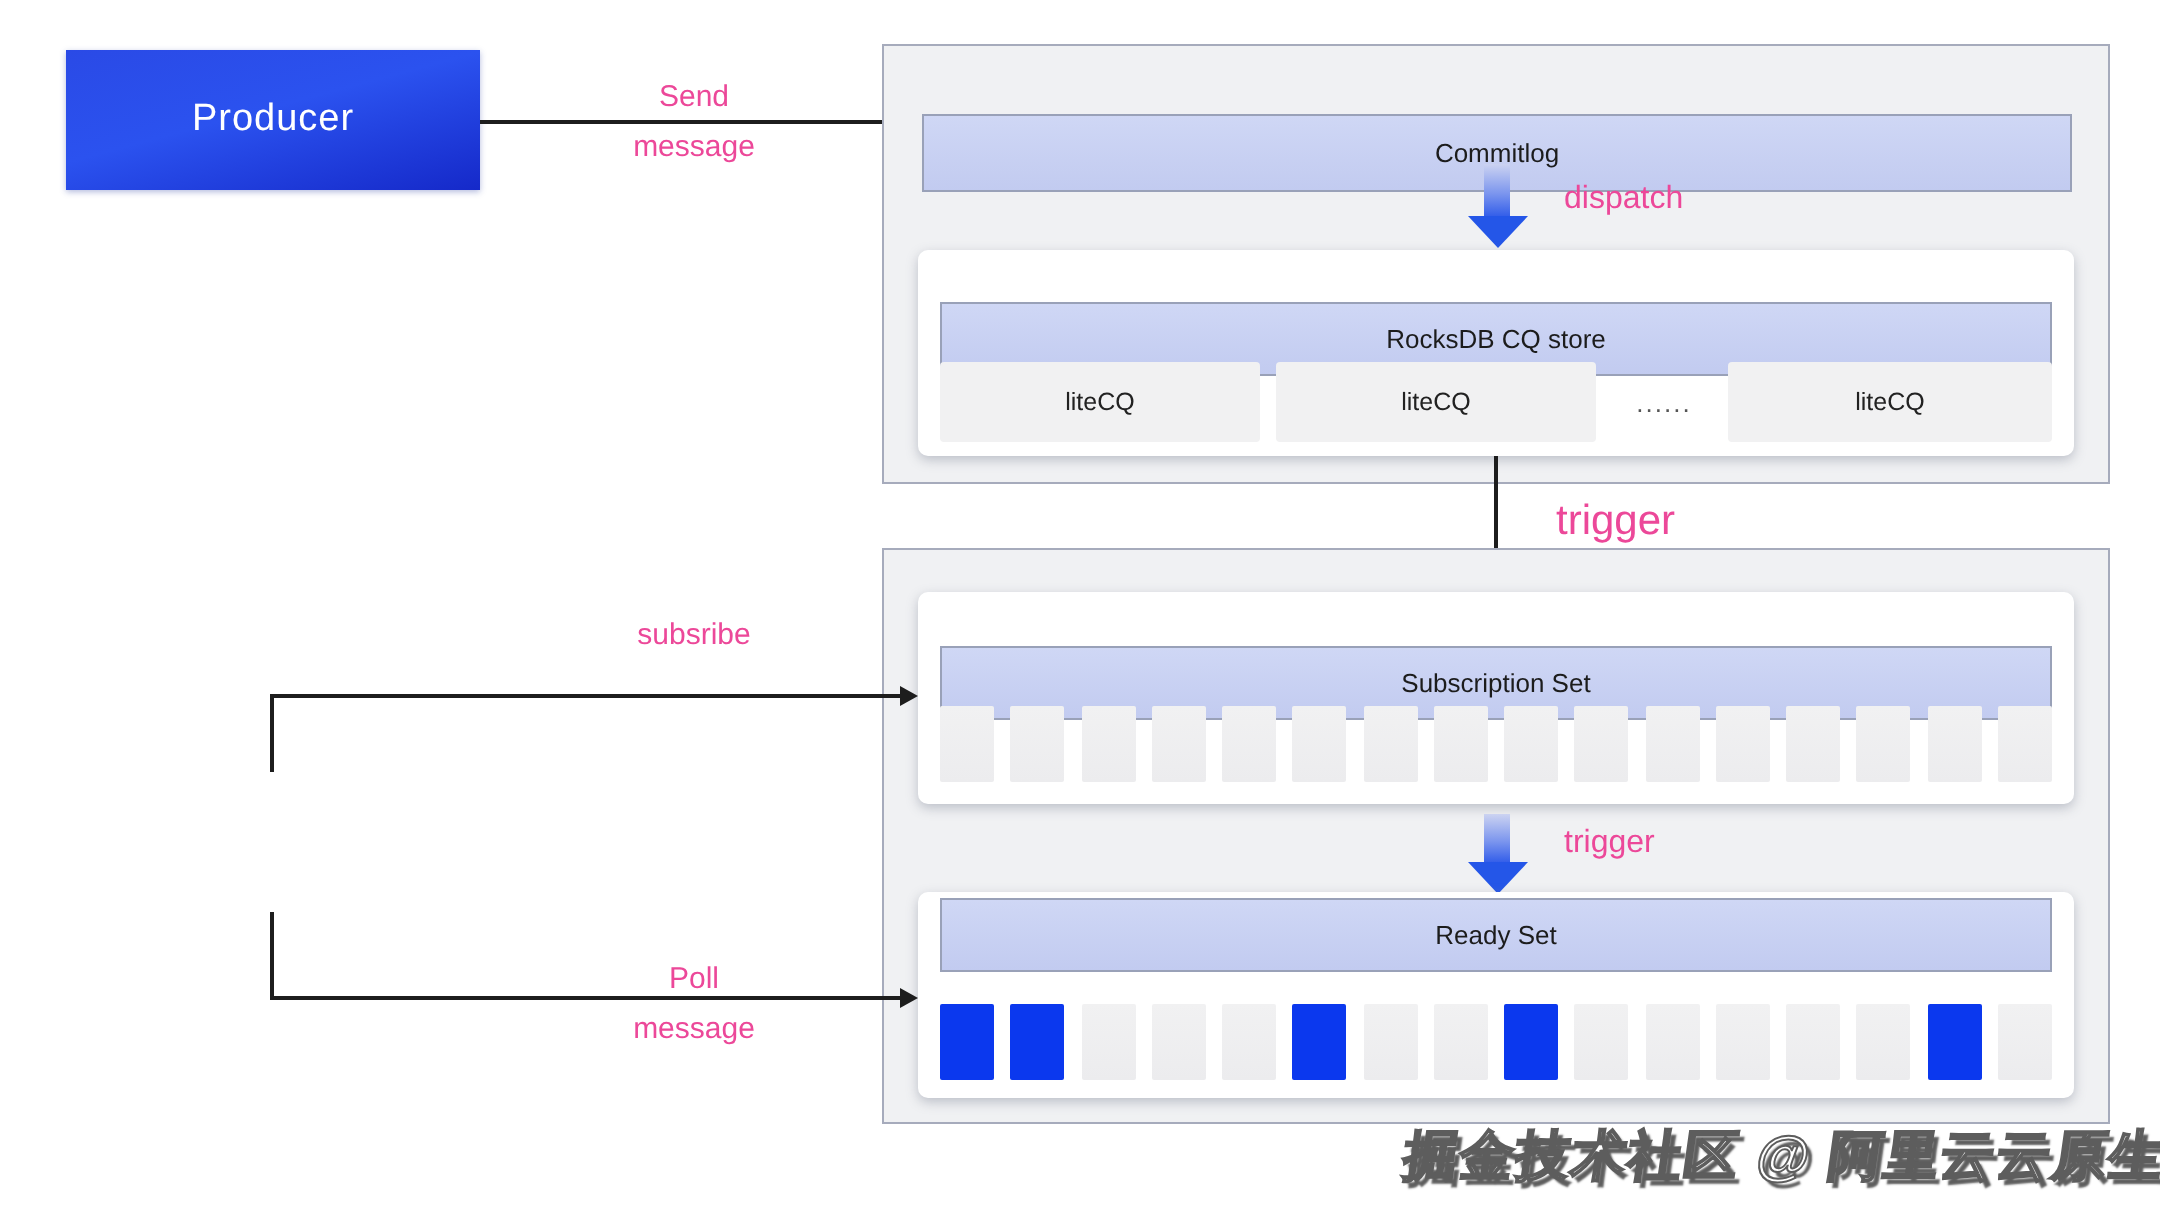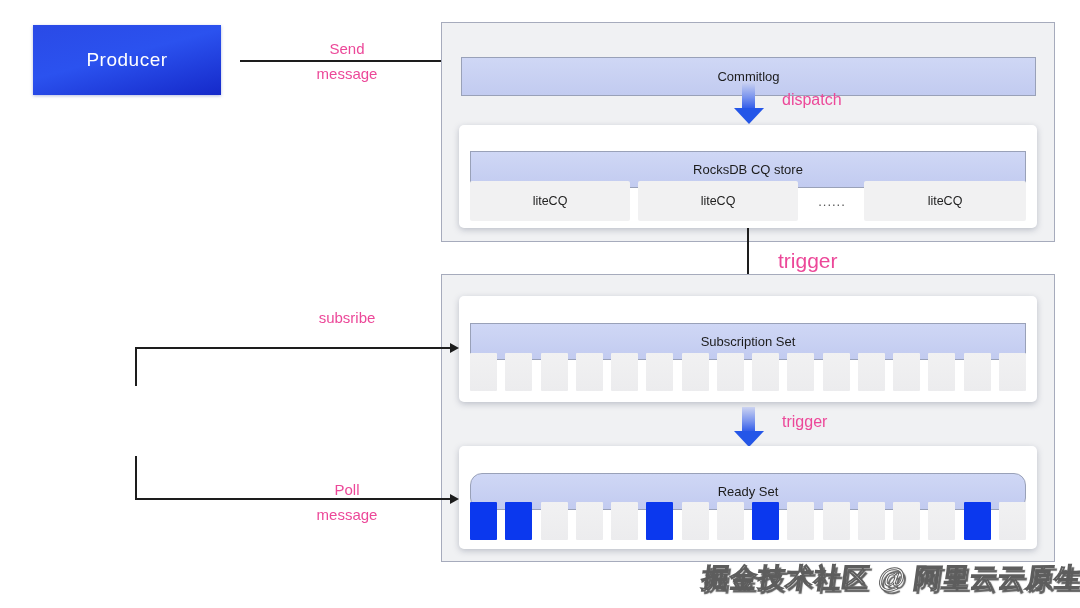--- a/index.html
+++ b/index.html
@@ -2,21 +2,21 @@
 <html><head>
 <meta charset="utf-8">
 <style>
   html,body{margin:0;padding:0;background:#ffffff;}
   #canvas{
     position:relative;width:1080px;height:608px;background:#ffffff;overflow:hidden;
     font-family:"Liberation Sans",sans-serif;color:#2b2b2b;
   }
   
   .actor{
-    position:absolute;width:188px;height:70px;
+    position:absolute;width:207px;height:70px;
     background:linear-gradient(165deg,#2a4ae6 0%,#2b52ef 45%,#1529c9 100%);
     color:#ffffff;font-size:19px;letter-spacing:.5px;
     display:flex;align-items:center;justify-content:center;
     box-shadow:0 1px 3px rgba(40,60,160,.35);
   }
   #producer{left:33px;top:25px;}
   #consumer{left:33px;top:386px;}
   
   .container{
     position:absolute;left:441px;width:614px;
@@ -36,21 +36,21 @@
   .bar{
     position:absolute;left:470px;width:556px;height:37px;box-sizing:border-box;
     background:linear-gradient(180deg,#cfd7f5 0%,#c2cbf0 100%);
     border:1px solid #99a1b8;
     display:flex;align-items:center;justify-content:center;
     font-size:13px;color:#1c1c1c;margin-top:16px;
   }
   #bar-commitlog{top:41px;height:39px;left:461px;width:575px;}
   #bar-rocksdb{top:135px;}
   #bar-subscription{top:307px;}
-  #bar-ready{top:457px;border-radius:12px;}
+  #bar-ready{top:433px;}
   
   .litecq{
     position:absolute;top:181px;height:40px;background:#f1f1f2;border-radius:2px;
     display:flex;align-items:center;justify-content:center;font-size:12.5px;color:#222;
   }
   #litecq-0{left:470px;width:160px;}
   #litecq-1{left:638px;width:160px;}
   #litecq-2{left:864px;width:162px;}
   #litecq-ellipsis{
     position:absolute;left:800px;top:181px;width:64px;height:40px;

